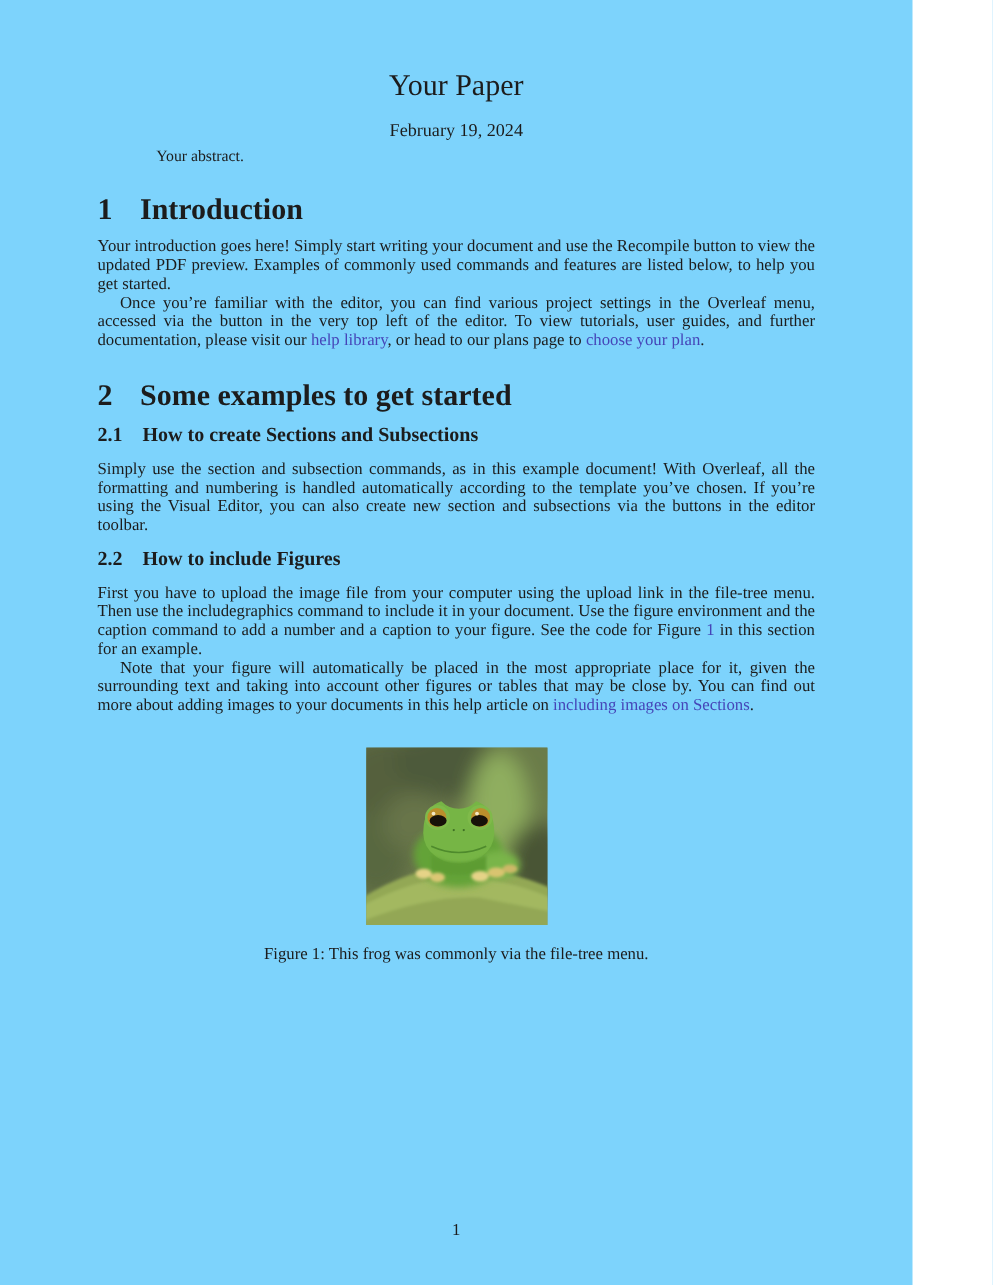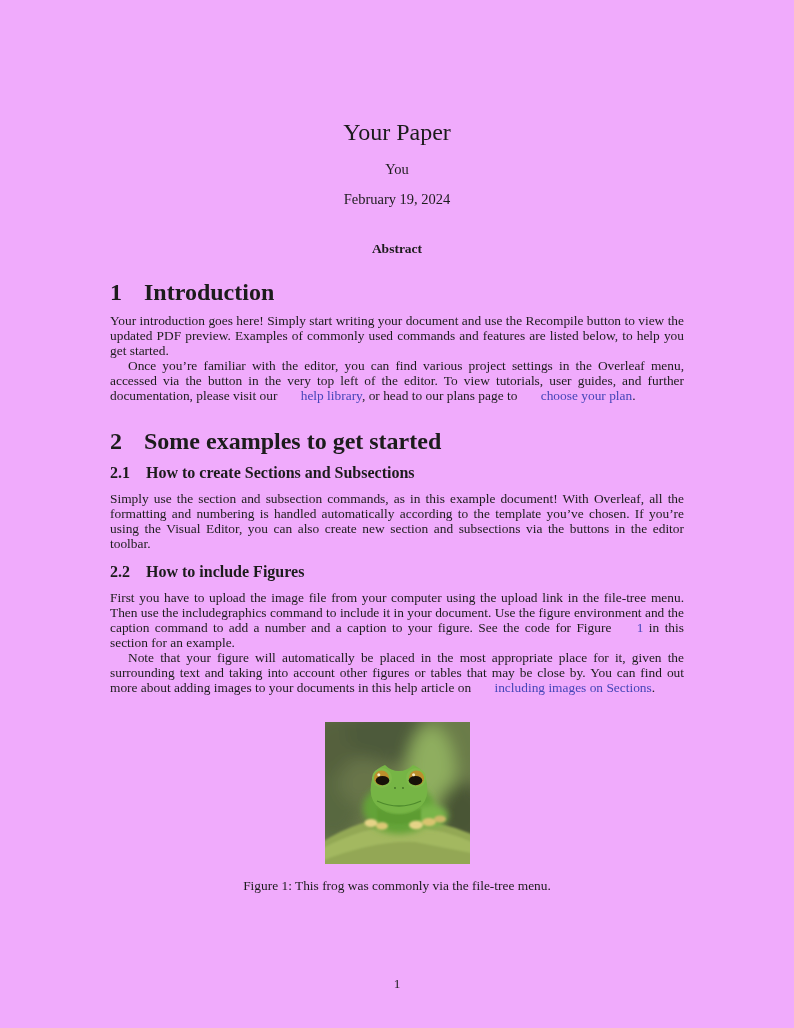--- a/index.html
+++ b/index.html
@@ -1,25 +1,25 @@
 <!DOCTYPE html>
 <html><head>
 <meta charset="utf-8">
 <style>
   html, body { margin: 0; padding: 0; background: #ffffff; }
   .page {
     position: relative;
-    width: 794px;
+    width: 730px;
     height: 1028px;
-    background: #f0abfc;
+    background: #7dd3fc;
     font-family: "Liberation Serif", "DejaVu Serif", serif;
     color: #1c1c1c;
     overflow: hidden;
     box-sizing: border-box;
-    padding-top: 119px;
+    padding-top: 56px;
   }
   .titleblock { text-align: center; }
   .title   { font-size: 24px; line-height: 27px; }
   .author  { font-size: 14.5px; line-height: 15px; margin-top: 16px; }
   .date    { font-size: 14.5px; line-height: 15px; margin-top: 15px; }
 
   .content { width: 574px; margin: 0 auto; }
 
   .abstract-heading {
     margin-top: 34px;
@@ -55,21 +55,21 @@
   p.body {
     font-size: 13.4px;
     line-height: 15px;
     text-align: justify;
     margin: 0;
   }
   h2.sec + p.body { margin-top: 10px; }
   h3.subsec + p.body { margin-top: 9px; }
   p.indent { text-indent: 18px; }
 
-  a.link { color: #4545b8; text-decoration: none; margin-left: 20px; }
+  a.link { color: #4545b8; text-decoration: none; }
 
   figure.fig { margin: 27px 0 0 0; text-align: center; }
   .fig-img { display: inline-block; width: 145px; height: 142px; line-height: 0; }
   .caption {
     margin-top: 10px;
     text-align: center;
     font-size: 13.4px;
     line-height: 15px;
   }
 
@@ -82,27 +82,26 @@
     font-size: 13.4px;
   }
 </style>
 </head>
 <body>
 
 <div class="page">
 
   <div class="titleblock">
     <div class="title">Your Paper</div>
-    <div class="author">You</div>
     <div class="date">February 19, 2024</div>
   </div>
 
   <div class="content">
 
-    <div class="abstract-heading">Abstract</div>
+    <p class="abstract-body">Your abstract.</p>
 
     <h2 class="sec" id="sec-introduction"><span class="num">1</span><span>Introduction</span></h2>
 
     <p class="body">Your introduction goes here! Simply start writing your document and use the Recompile button to view the updated PDF preview. Examples of commonly used commands and features are listed below, to help you get started.</p>
 
     <p class="body indent"><span>Once you’re familiar with the editor, you can find various project settings in the Overleaf menu, accessed via the button in the very top left of the editor. To view tutorials, user guides, and further documentation, please visit our </span><a href="#" class="link">help library</a><span>, or head to our plans page to </span><a href="#" class="link">choose your plan</a><span>.</span></p>
 
     <h2 class="sec" id="sec-examples"><span class="num">2</span><span>Some examples to get started</span></h2>
 
     <h3 class="subsec" id="subsec-sections"><span class="num">2.1</span><span>How to create Sections and Subsections</span></h3>

